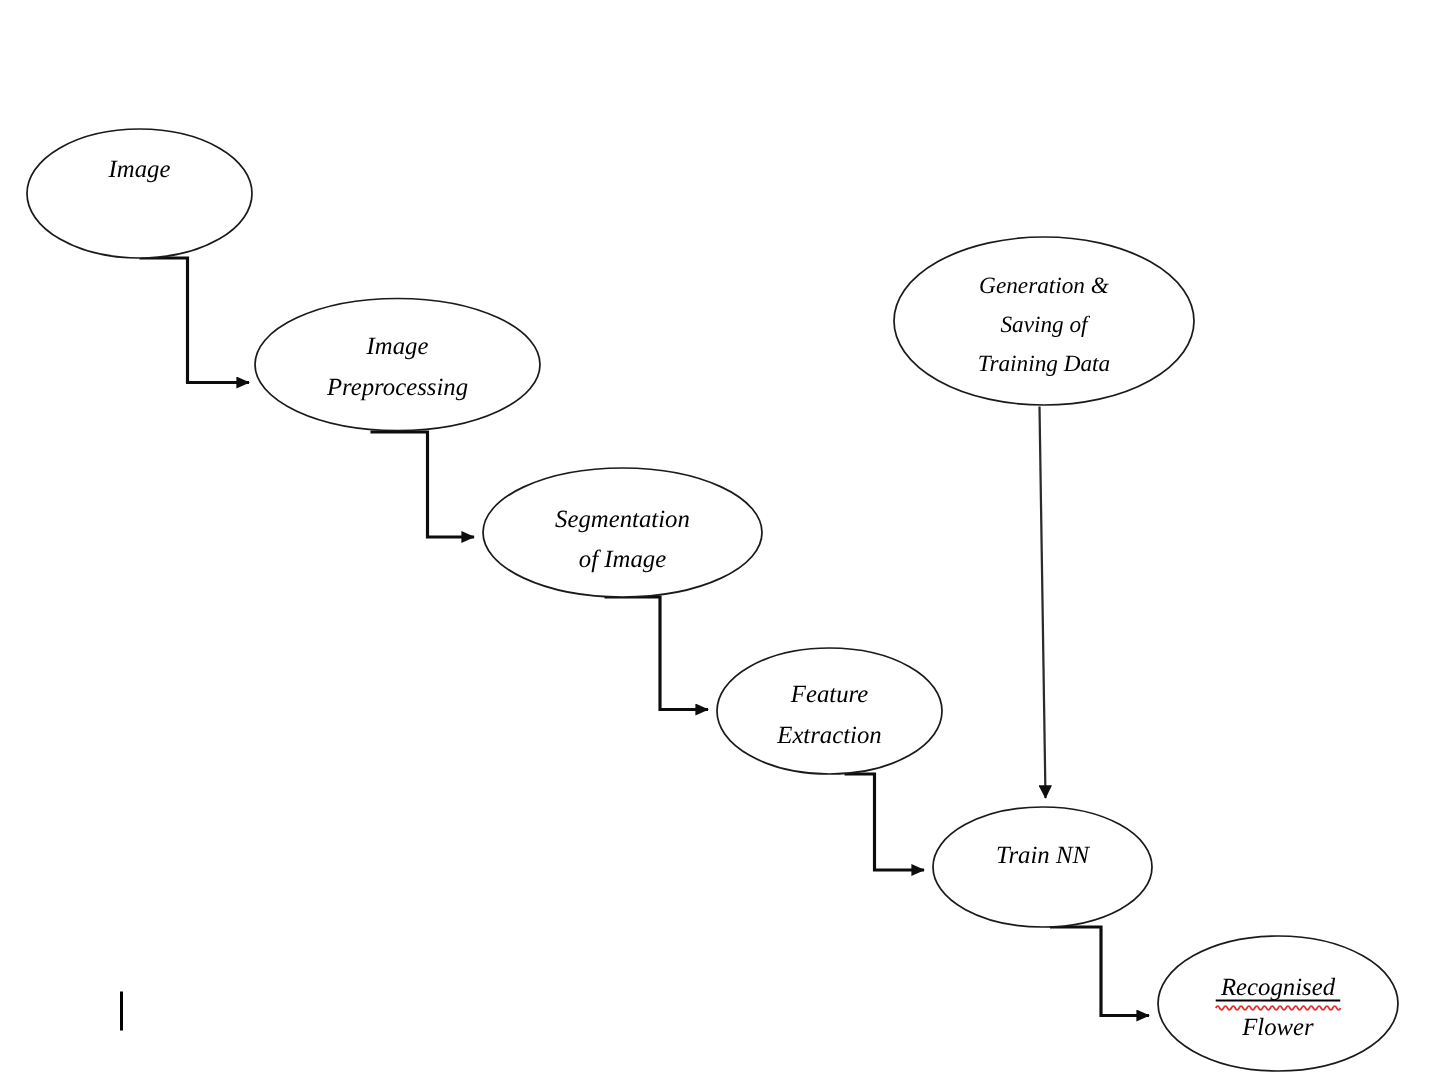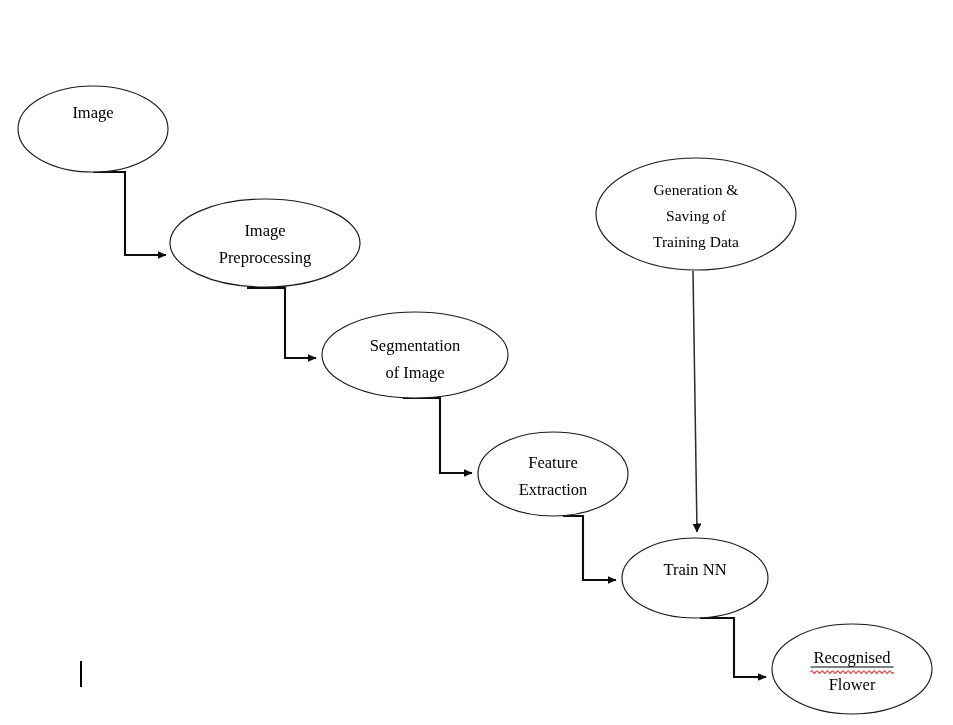--- a/index.html
+++ b/index.html
@@ -11,20 +11,21 @@
     width: 953px;
     height: 725px;
     font-family: "Liberation Serif", "DejaVu Serif", serif;
     overflow: hidden;
   }
   #canvas-wrap {
     position: relative;
     width: 953px;
     height: 725px;
     background: #ffffff;
+    font-style: italic;
   }
   #flow-svg {
     position: absolute;
     top: 0;
     left: 0;
     width: 953px;
     height: 725px;
     display: block;
   }
   .node-ellipse {

